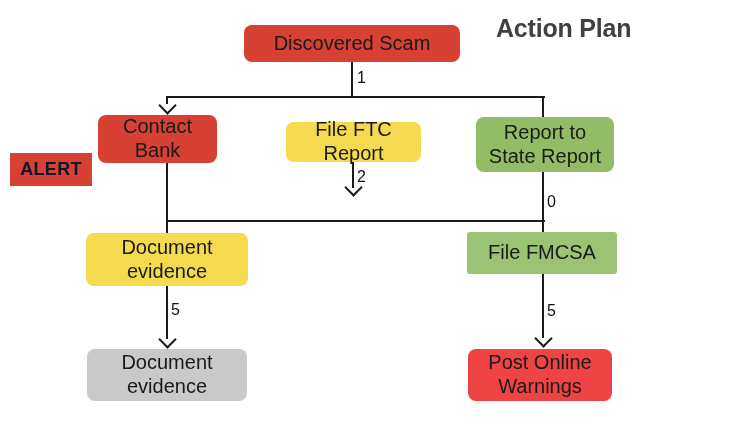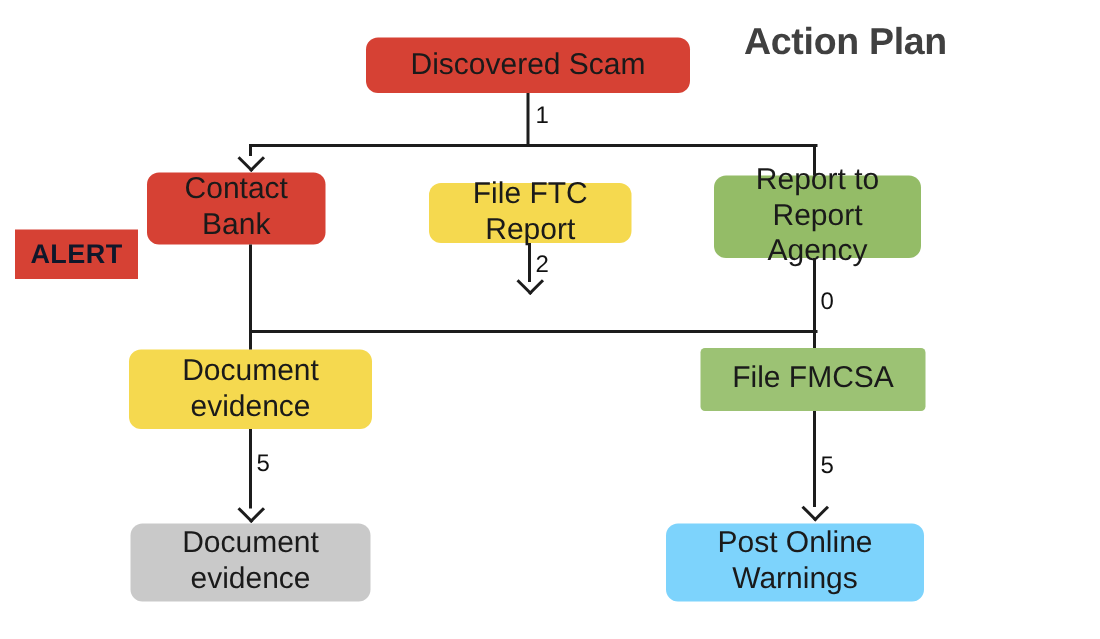--- a/index.html
+++ b/index.html
@@ -85,36 +85,36 @@
 
   <div class="node" style="left: 98px; top: 115px; width: 119px; height: 48px; background: rgb(214, 65, 52);">
     <span class="txt">Contact Bank</span>
   </div>
 
   <div class="node" style="left: 286px; top: 122px; width: 135px; height: 40px; background: rgb(245, 217, 79);">
     <span class="txt">File FTC Report</span>
   </div>
 
   <div class="node w122" style="left: 476px; top: 117px; width: 138px; height: 55px; background: rgb(148, 188, 103);">
-    <span class="txt">Report to Report Agency</span>
+    <span class="txt">Report to State Report</span>
   </div>
 
   <div class="node w100" style="left: 86px; top: 233px; width: 162px; height: 53px; background: rgb(245, 217, 79);">
     <span class="txt">Document evidence</span>
   </div>
 
   <div class="node sq" style="left: 467px; top: 232px; width: 150px; height: 42px; background: rgb(156, 194, 116);">
     <span class="txt">File FMCSA</span>
   </div>
 
   <div class="node w100" style="left: 87px; top: 349px; width: 160px; height: 52px; background: rgb(201, 201, 201);">
     <span class="txt">Document evidence</span>
   </div>
 
-  <div class="node w112" style="left: 444px; top: 349px; width: 172px; height: 52px; background: #7dd3fc;">
+  <div class="node w112" style="left: 468px; top: 349px; width: 144px; height: 52px; background: #ef4444;">
     <span class="txt">Post Online Warnings</span>
   </div>
 
   <div class="line" style="left:351px; top:62px;  width:2px;   height:35px;"></div>
   <div class="line" style="left:166px; top:96px;  width:379px; height:2px;"></div>
   <div class="line" style="left:166px; top:96px;  width:2px;   height:8px;"></div>
   <div class="ah" style="left:161px; top:99px;"></div>
   <div class="line" style="left:542px; top:96px;  width:2px;   height:21px;"></div>
 
   <div class="line" style="left:166px; top:163px; width:2px;   height:70px;"></div>

